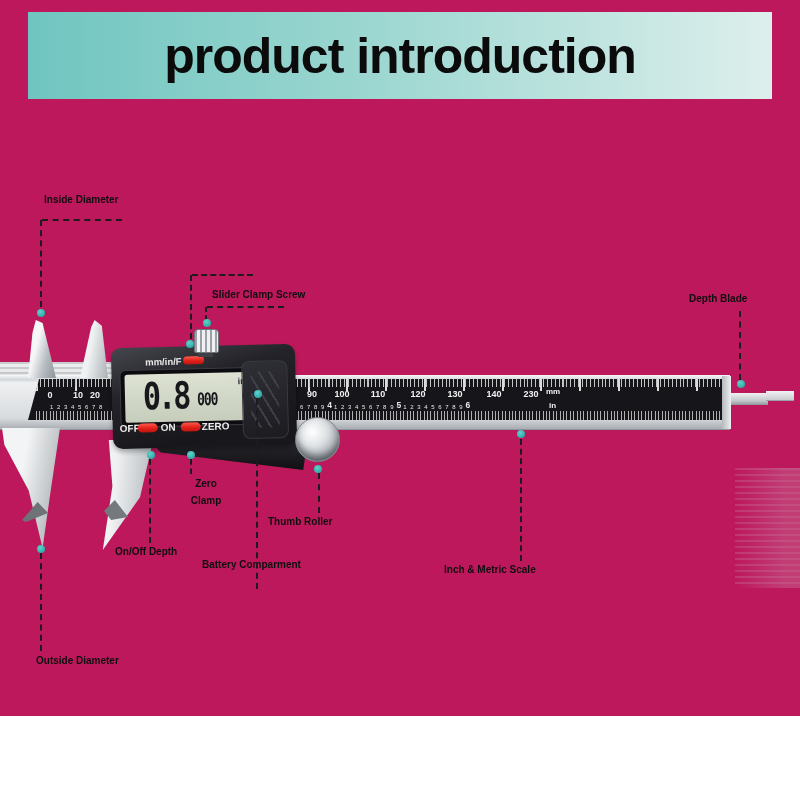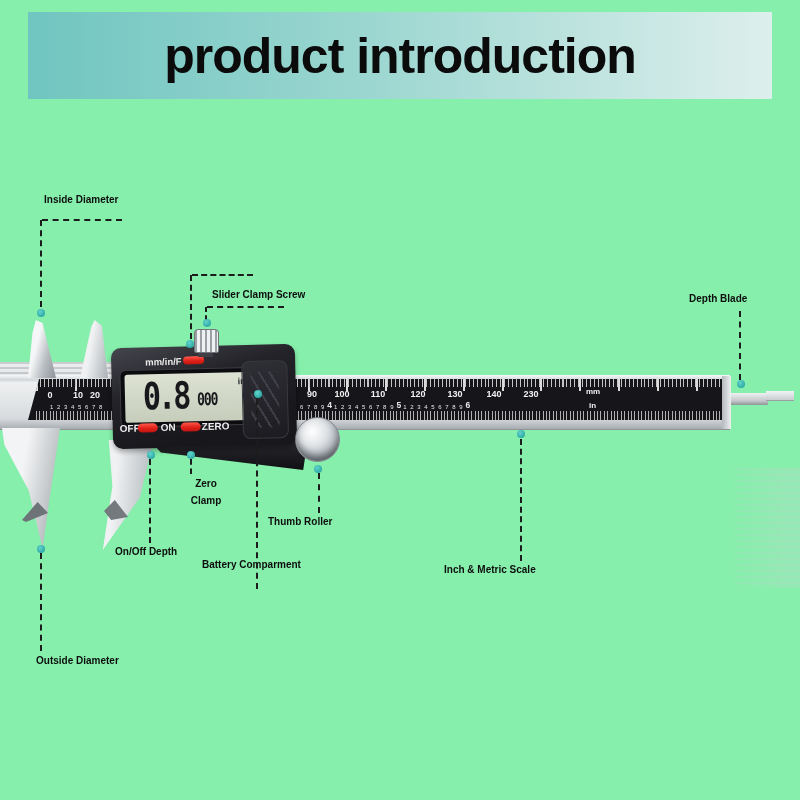--- a/index.html
+++ b/index.html
@@ -1,16 +1,16 @@
 <!DOCTYPE html>
 <html><head>
 <meta charset="utf-8">
 <style>
   html,body{margin:0;padding:0;background:#ffffff;}
-  #stage{position:relative;width:800px;height:800px;background:#86efac;overflow:hidden;
+  #stage{position:relative;width:800px;height:716px;background:#be185d;overflow:hidden;
          font-family:"Liberation Sans",sans-serif;}
 
   
   #banner{position:absolute;left:28px;top:12px;width:744px;height:87px;
           background:linear-gradient(90deg,#70c5c0 0%,#9bd6d0 45%,#ddefec 100%);
           display:flex;align-items:center;justify-content:center;}
   #banner .title{font-size:50px;font-weight:bold;color:#0b0b0b;letter-spacing:-1px;}
 
   
   .abs{position:absolute;}
@@ -26,21 +26,21 @@
   #ticks-top{position:absolute;left:8px;top:0;right:2px;height:12px;
     background-image:repeating-linear-gradient(90deg,#e3e3e3 0 1px,rgba(0,0,0,0) 1px 3.9px),
                      repeating-linear-gradient(90deg,#ffffff 0 2px,rgba(0,0,0,0) 2px 38.8px);
     background-size:100% 8px,100% 12px;background-repeat:no-repeat;opacity:.85;}
   #ticks-bottom{position:absolute;left:8px;bottom:0;right:2px;height:9px;
     background-image:repeating-linear-gradient(90deg,#d8d8d8 0 1px,rgba(0,0,0,0) 1px 3.4px);
     background-size:100% 9px;background-repeat:no-repeat;opacity:.8;}
   .mmnum{position:absolute;width:28px;text-align:center;font-size:9px;font-weight:bold;
          color:#f2f2f2;top:10px;letter-spacing:0;}
   .mmnum.small{width:20px;top:11px;}
-  .unit{position:absolute;font-size:8px;font-weight:bold;color:#f0f0f0;margin-left:40px;}
+  .unit{position:absolute;font-size:8px;font-weight:bold;color:#f0f0f0;}
   .inchrow{position:absolute;font-size:6px;color:#e8e8e8;letter-spacing:1px;white-space:nowrap;}
   .ig .major{font-size:8.5px;font-weight:bold;position:relative;top:-1px;margin:0 2px;letter-spacing:0;}
   .ig .minor{letter-spacing:1px;}
 
   #beam-cap{left:722px;top:376px;width:9px;height:53px;z-index:4;
     background:linear-gradient(90deg,#b4b9bd,#eef0f1);}
   #depth-blade-a{left:728px;top:393px;width:40px;height:12px;z-index:1;
     background:linear-gradient(180deg,#eef0f1,#c4c8cb 65%,#8f9499);}
   #depth-blade-b{left:766px;top:391px;width:28px;height:9px;z-index:1;
     background:linear-gradient(180deg,#f2f3f4,#c9cdd0);border-bottom:1px solid #9aa0a5;}

